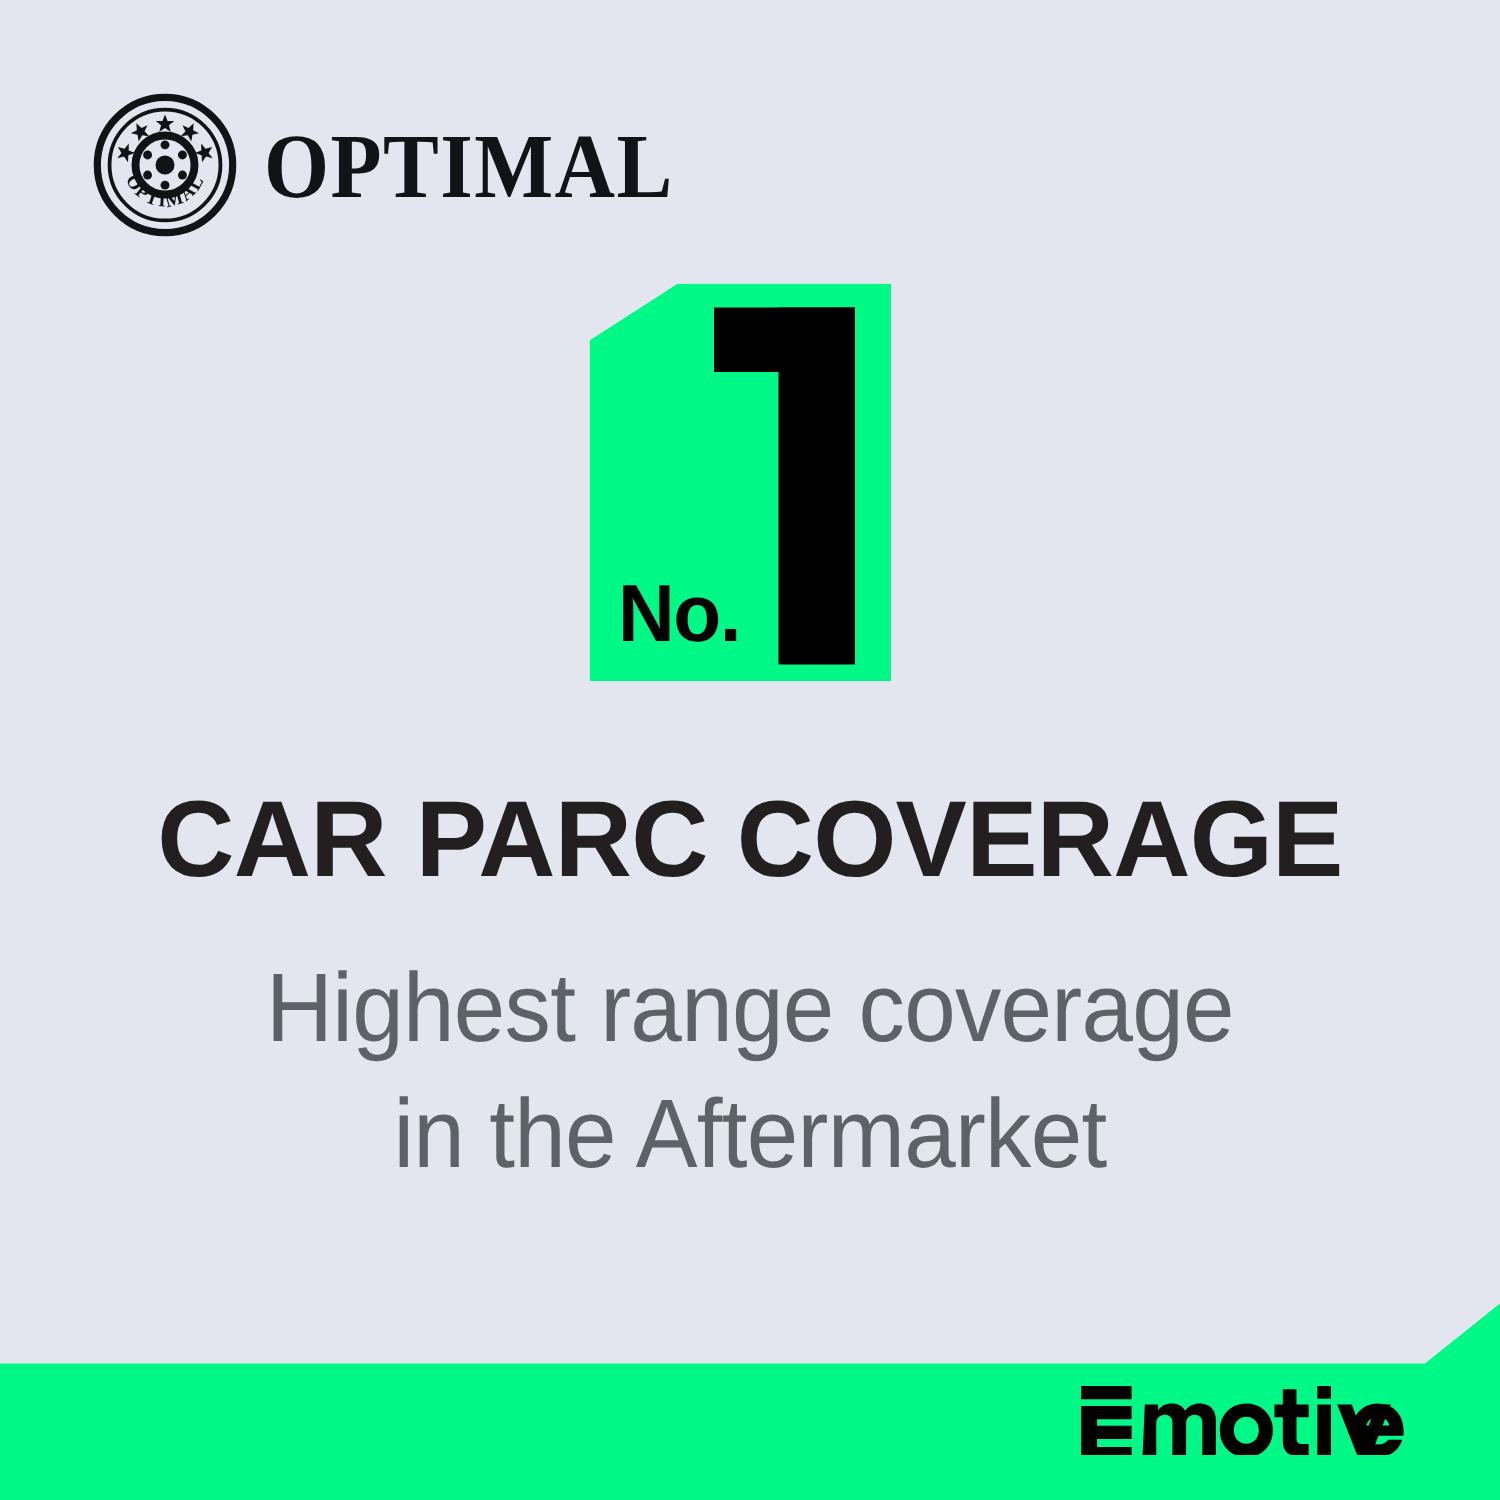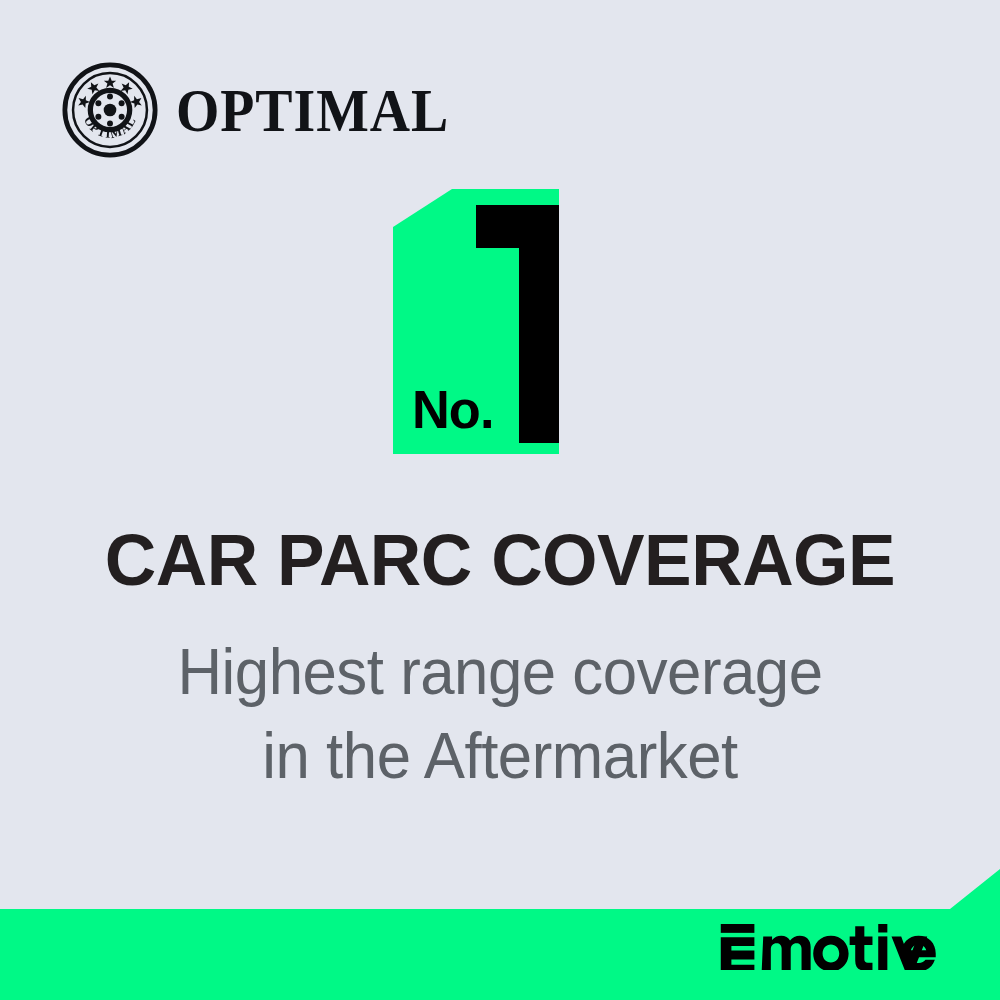--- a/index.html
+++ b/index.html
@@ -47,21 +47,21 @@
     transform-origin: left center;
     white-space: nowrap;
     padding-top: 2px;
   }
 
   
   #rank-badge {
     position: absolute;
     left: 393px;
     top: 189px;
-    width: 166px;
+    width: 201px;
     height: 265px;
     background: #00f986;
     -webkit-clip-path: polygon(0 38px, 59px 0, 100% 0, 100% 100%, 0 100%);
     clip-path: polygon(0 38px, 59px 0, 100% 0, 100% 100%, 0 100%);
   }
   #rank-numeral {
     position: absolute;
     left: 83px;
     top: 16px;
     width: 94px;

